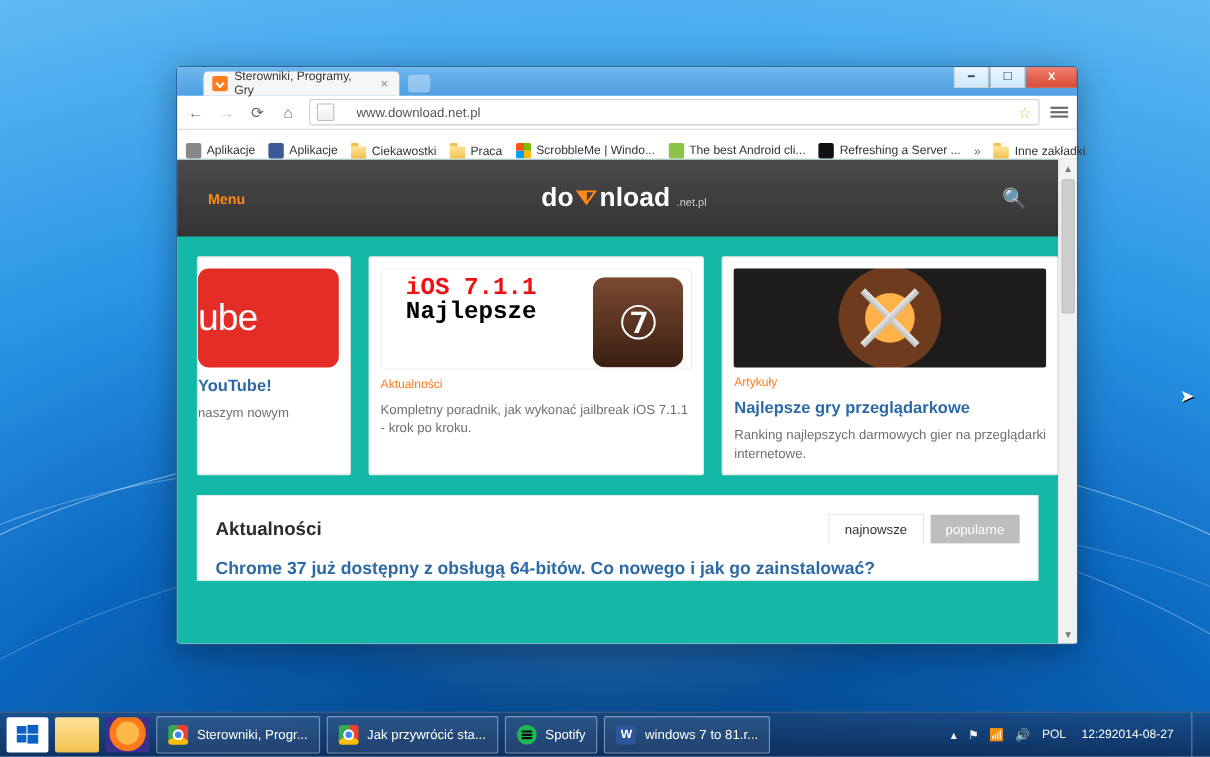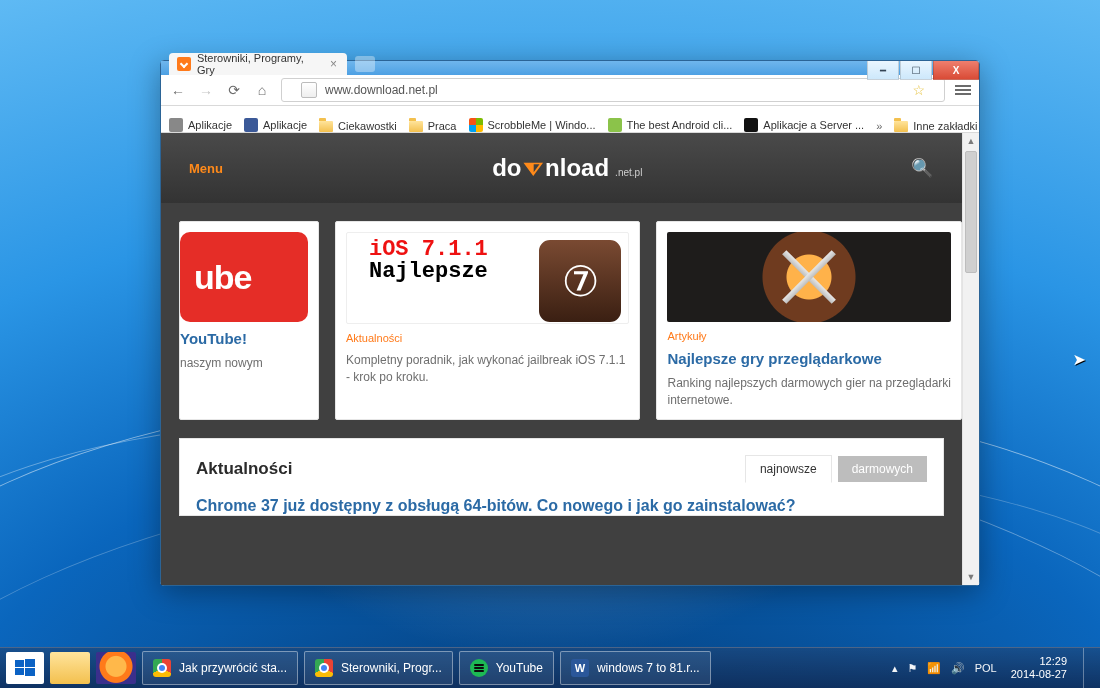--- a/index.html
+++ b/index.html
@@ -14,68 +14,68 @@
   .swoosh.s2{bottom:-260px;transform:rotate(6deg);border-color:rgba(255,255,255,.35)}
   .swoosh.s3{bottom:-300px;transform:rotate(-4deg);border-color:rgba(255,255,255,.25)}
   .cursor{position:absolute;right:14px;top:350px;font-size:16px;color:#fff;text-shadow:1px 1px 0 #000;}
   
   .window{
     position:absolute;left:160px;top:60px;width:818px;height:524px;
     background:#fff;border:1px solid #2b6496;border-radius:4px;box-shadow:0 6px 30px rgba(0,0,0,.35);
     display:flex;flex-direction:column;
   }
   
-  .tabstrip{height:14px;background:linear-gradient(#6fb6ed,#4da0e3);display:flex;align-items:flex-end;padding:0 0 0 8px;position:relative;}
+  .tabstrip{height:26px;background:linear-gradient(#6fb6ed,#4da0e3);display:flex;align-items:flex-end;padding:0 0 0 24px;position:relative;}
   .tab{height:22px;display:flex;align-items:center;gap:6px;background:#f6f6f6;border-radius:4px 4px 0 0;padding:0 10px 0 8px;font-size:11px;color:#333;max-width:160px;}
   .tab .favicon{width:14px;height:14px;background:#ff7a1a;border-radius:2px;position:relative}
   .tab .favicon::after{content:"";position:absolute;inset:3px;border:2px solid #fff;border-bottom:none;border-right:none;transform:rotate(225deg);left:4px;top:4px;width:4px;height:4px}
   .tab-close{color:#888;font-size:12px;line-height:1;}
   .newtab{width:20px;height:16px;background:rgba(255,255,255,.35);border-radius:3px;margin:0 0 3px 8px}
   .winbtns{position:absolute;right:0;top:0;display:flex}
   .winbtn{width:30px;height:18px;display:flex;align-items:center;justify-content:center;font-size:10px;margin-left:1px;border:1px solid rgba(0,0,0,.15);border-top:none}
   .wb-min,.wb-max{background:linear-gradient(#eaf6ff,#cde8fb);color:#345}
   .wb-close{background:linear-gradient(#ef7f6e,#d94b36);color:#fff;width:44px;border-top-right-radius:3px}
   .wb-close span{font-weight:bold}
   
   .toolbar{height:30px;display:flex;align-items:center;gap:10px;padding:0 8px;border-bottom:1px solid #d9d9d9}
   .tbtn{color:#6b6b6b;width:18px;text-align:center;font-size:14px}
-  .omnibox{flex:1;height:22px;border:1px solid #d0d0d0;border-radius:3px;display:flex;align-items:center;padding:0 19px;gap:8px;color:#555}
+  .omnibox{flex:1;height:22px;border:1px solid #d0d0d0;border-radius:3px;display:flex;align-items:center;padding:0 6px;gap:20px;color:#555}
   .omnibox .globe{width:14px;height:14px;border:1px solid #bcbcbc;border-radius:2px;background:linear-gradient(#fff,#eee)}
   .omnibox .url{flex:1;white-space:nowrap;overflow:hidden}
   .star{color:#e6c341;font-size:14px}
   .burger{width:16px;display:flex;flex-direction:column;gap:2px}
   .burger span{height:2px;background:#6b6b6b}
   
   .bookbar{height:26px;display:flex;align-items:flex-end;gap:12px;padding:0 8px;border-bottom:1px solid #d9d9d9;color:#333;font-size:11px}
   .bk{display:flex;align-items:center;gap:5px;white-space:nowrap}
   .fld{width:14px;height:11px;background:linear-gradient(#ffe49c,#f3c04e);border-radius:1px;position:relative}
   .fld::before{content:"";position:absolute;left:0;top:-3px;width:7px;height:3px;background:#f3c04e;border-radius:1px 1px 0 0}
   .ic{width:14px;height:14px;border-radius:2px}
   .ic-apps{background:#888}
   .ic-fb{background:#3b5998}
   .ic-win{background:linear-gradient(90deg,#f65314 0 50%,#7cbb00 0)no-repeat,linear-gradient(90deg,#00a1f1 0 50%,#ffbb00 0)no-repeat;background-size:100% 50%,100% 50%;background-position:0 0,0 100%}
   .ic-and{background:#8bc34a}
   .ic-steam{background:#111}
   .bk-more{margin-left:auto;color:#666}
   
   .page{flex:1;overflow:hidden;position:relative;display:flex}
-  .pagebody{flex:1;background:#404040;overflow:hidden}
+  .pagebody{flex:1;background:#14b8a6;overflow:hidden}
   .sitebar{height:70px;background:linear-gradient(#4a4a4a,#333);display:flex;align-items:center;justify-content:space-between;padding:0 28px;color:#fff}
   .menu{color:#ff8a1a;font-weight:bold;font-size:13px}
   .logo{font-size:24px;font-weight:bold;display:flex;align-items:baseline;gap:2px}
   .logo .chev{color:#ff8a1a;display:inline-block;transform:scaleY(.8);font-size:22px;vertical-align:-2px}
   .logo .sub{font-size:10px;color:#cfcfcf;font-weight:normal;margin-left:4px}
   .mag{color:#ff8a1a;font-size:18px}
   .cards{display:flex;gap:16px;padding:18px 0 18px 18px}
   .card{background:#fff;border:1px solid #e6e6e6;border-radius:2px;padding:10px;display:flex;flex-direction:column;gap:8px}
   .card.c0{width:130px;padding-left:0}
   .card.c1{width:288px}
   .card.c2{width:288px}
   .thumb{height:90px;border-radius:2px;display:flex;align-items:center;justify-content:center;overflow:hidden}
-  .yt{background:#e52d27;color:#fff;font-size:34px;font-weight:bold;letter-spacing:-1px;border-radius:10px;justify-content:flex-start;padding-left:14px}
+  .yt{background:#e52d27;color:#fff;font-size:34px;font-weight:normal;letter-spacing:-1px;border-radius:10px;justify-content:flex-start;padding-left:0}
   .jb{background:#fff;border:1px solid #eee;padding:0;position:relative}
   .jbtxt{position:absolute;left:22px;top:6px;font-family:Liberation Mono, monospace;font-weight:bold}
   .jbtxt .l1{color:#e11;font-size:22px;line-height:1}
   .jbtxt .l2{color:#000;font-size:22px;line-height:1}
   .jbicon{position:absolute;right:4px;top:4px;width:82px;height:82px;background:linear-gradient(#7a4a32,#3a1f12);border-radius:14px;display:flex;align-items:center;justify-content:center;color:#fff;font-size:42px;border:3px solid #fff}
   .swords{background:radial-gradient(circle at 50% 50%, #ffb24a 0 22px,#6f3b1f 23px 46px,#1e1c1b 47px 100%);position:relative}
   .swords::before,.swords::after{content:"";position:absolute;left:50%;top:50%;width:70px;height:6px;background:linear-gradient(#e8e8e8,#bdbdbd);transform:translate(-50%,-50%) rotate(45deg);}
   .swords::after{transform:translate(-50%,-50%) rotate(-45deg)}
   .cat{color:#ff7a1a;font-size:11px}
   .ctitle{color:#2b6aa5;font-size:15px;font-weight:bold}
@@ -101,21 +101,21 @@
   .tgrp .ticon{width:18px;height:18px;border-radius:3px;flex:0 0 18px}
   .ic-chrome{background:conic-gradient(#ea4335 0 120deg,#fbbc05 0 240deg,#34a853 0);border-radius:50%;position:relative}
   .ic-chrome::after{content:"";position:absolute;inset:4px;background:#fff;border-radius:50%}
   .ic-chrome::before{content:"";position:absolute;inset:6px;background:#4285f4;border-radius:50%;z-index:1}
   .ic-spot{width:18px;height:18px;border-radius:50%;background:#1db954;position:relative;flex:0 0 18px}
   .ic-spot::before{content:"";position:absolute;left:4px;right:4px;top:5px;height:2px;border-radius:2px;background:#0a0a0a;box-shadow:0 3px 0 #0a0a0a,0 6px 0 #0a0a0a}
   .ic-word{background:#2b579a;color:#fff;font-weight:bold;font-size:11px;display:flex;align-items:center;justify-content:center}
   .tlabel{white-space:nowrap;overflow:hidden;text-overflow:ellipsis;max-width:110px}
   .tray{margin-left:auto;display:flex;align-items:center;gap:10px;font-size:11px}
   .tray .ico{opacity:.95}
-  .clock{display:flex;flex-direction:column;align-items:flex-end;line-height:1.15;margin-left:4px}
+  .clock{display:flex;flex-direction:row;align-items:flex-end;line-height:1.15;margin-left:4px}
   .showdesk{width:10px;height:40px;border-left:1px solid rgba(255,255,255,.35);margin-left:6px}
 </style>
 </head>
 <body>
 
 <div class="desktop">
   <div class="swoosh"></div>
     <div class="swoosh s2"></div>
     <div class="swoosh s3"></div>
   <div class="cursor">➤</div>
@@ -175,21 +175,21 @@
       <div class="bk">
           <span class="ic ic-win"></span>
           <span>ScrobbleMe | Windo...</span>
         </div>
       <div class="bk">
           <span class="ic ic-and"></span>
           <span>The best Android cli...</span>
         </div>
       <div class="bk">
           <span class="ic ic-steam"></span>
-          <span>Aplikacje a Server ...</span>
+          <span>Refreshing a Server ...</span>
         </div>
       <div class="bk bk-more">
           <span>»</span>
         </div>
       <div class="bk">
           <span class="fld"></span>
           <span>Inne zakładki</span>
         </div>
     </div>
 
@@ -228,21 +228,21 @@
             <div class="cat">Artykuły</div>
             <div class="ctitle">Najlepsze gry przeglądarkowe</div>
             <div class="cdesc">Ranking najlepszych darmowych gier na przeglądarki internetowe.</div>
           </div>
         </div>
 
         <div class="panel">
           <div class="panel-hd">
             <div class="panel-title">Aktualności</div>
             <div class="ptab pt-active">najnowsze</div>
-            <div class="ptab pt-inactive">darmowych</div>
+            <div class="ptab pt-inactive">popularne</div>
           </div>
           <div class="headline">Chrome 37 już dostępny z obsługą 64-bitów. Co nowego i jak go zainstalować?</div>
         </div>
       </div>
       <div class="vscroll">
         <div class="vsar">▲</div>
         <div class="vthumb"></div>
         <div style="flex:1"></div>
         <div class="vsar">▼</div>
       </div>
@@ -255,29 +255,29 @@
           <rect x="0" y="2" width="9" height="7" fill="#0b62c4"></rect>
           <rect x="10" y="1" width="10" height="8" fill="#0b62c4"></rect>
           <rect x="0" y="10" width="9" height="7" fill="#0b62c4"></rect>
           <rect x="10" y="10" width="10" height="8" fill="#0b62c4"></rect>
         </svg>
     </div>
     <div class="tpin exp"></div>
     <div class="tpin ff"></div>
     <div class="tgrp">
       <span class="ticon ic-chrome"></span>
+      <span class="tlabel">Sterowniki, Progr...</span>
+    </div>
+    <div class="tgrp">
+      <span class="ticon ic-chrome"></span>
       <span class="tlabel">Jak przywrócić sta...</span>
     </div>
     <div class="tgrp">
-      <span class="ticon ic-chrome"></span>
-      <span class="tlabel">Sterowniki, Progr...</span>
-    </div>
-    <div class="tgrp">
       <span class="ic-spot"></span>
-      <span class="tlabel">YouTube</span>
+      <span class="tlabel">Spotify</span>
     </div>
     <div class="tgrp">
       <span class="ticon ic-word">W</span>
       <span class="tlabel">windows 7 to 81.r...</span>
     </div>
 
     <div class="tray">
       <span class="ico">▴</span>
       <span class="ico">⚑</span>
       <span class="ico">📶</span>

